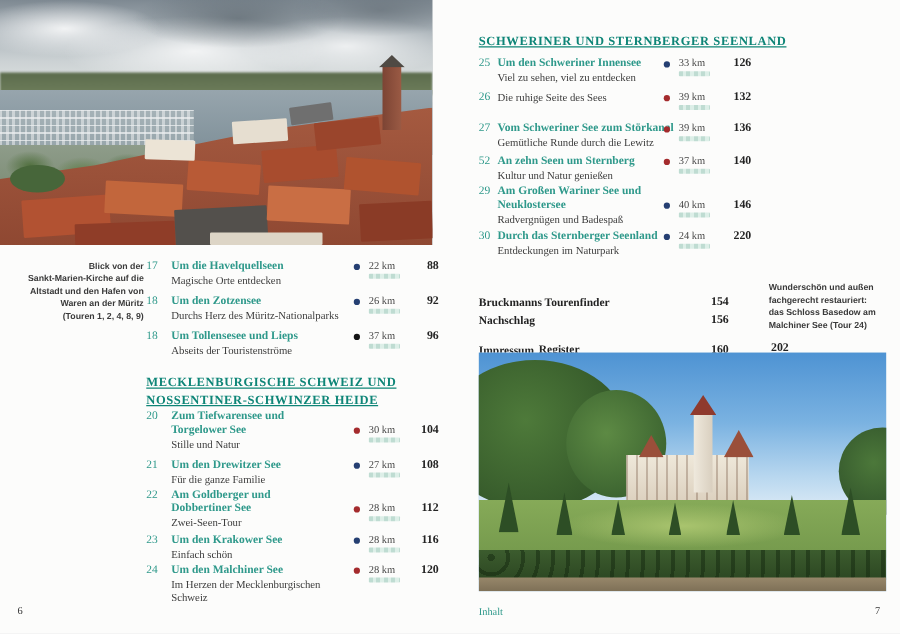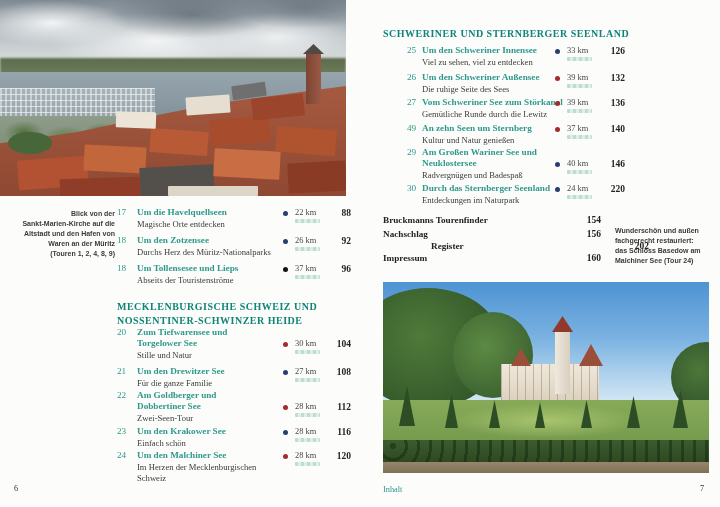--- a/index.html
+++ b/index.html
@@ -3,36 +3,36 @@
 <meta charset="utf-8">
 <style>
   html,body{margin:0;padding:0;background:#e9e9e9;}
   .canvas{position:relative;width:720px;height:507px;background:#fcfcfb;overflow:hidden;
           font-family:"Liberation Serif","DejaVu Serif",serif;
           --accent:#0e8577; --teal:#2f998b; --ink:#232323;}
   
   .row{position:absolute;width:234px;font-size:9.2px;line-height:11px;}
   .row .num{position:absolute;left:0;top:0;color:var(--teal);}
   .row .body{margin-left:20px;}
-  .rrow{width:218px;margin-left:24px;} .rrow .body{margin-left:15px;}
+  .rrow{width:218px;} .rrow .body{margin-left:15px;}
   .title div{color:var(--teal);font-weight:bold;}
   .sub{color:#3c3c3c;font-size:8.6px;line-height:10.5px;margin-top:.5px;}
   .meta{position:absolute;top:1px;height:18px;}
   .cl .meta{left:166px;width:68px;}
   .cr .meta{left:148px;width:70px;}
   .t2 .meta{top:12px;}
   .dot{position:absolute;left:0;top:3px;width:5px;height:5px;border-radius:50%;background:#333;}
   .kmw{position:absolute;left:12px;top:0;}
   .km{display:block;font-size:8.4px;color:#474747;line-height:9px;}
   .kmbar{display:block;width:25px;height:4px;margin-top:1.5px;border-radius:1px;
          background:repeating-linear-gradient(90deg,#bfdcd2 0 3px,#ddefe8 3px 6px);}
   .pg{position:absolute;right:0;top:0;font-weight:bold;font-size:9.5px;color:var(--ink);}
   .heading{position:absolute;color:var(--accent);font-weight:bold;font-size:10px;
-           line-height:14px;letter-spacing:.5px;}
-  .backrow{position:absolute;left:383px;width:218px;font-weight:bold;font-size:9.2px;color:var(--ink);}
+           line-height:14px;letter-spacing:.5px;text-decoration:underline;}
+  .backrow{position:absolute;left:383px;width:200px;font-weight:bold;font-size:9.2px;color:var(--ink);margin-top:22px;}
   .backrow .pg{top:0;}
   .caption{position:absolute;font-family:"Liberation Sans","DejaVu Sans",sans-serif;
            font-weight:bold;font-size:7px;line-height:10px;color:#3a3a3a;}
   .cap-right-align{text-align:right;}
   .footer{position:absolute;font-size:8.3px;color:#333;}
   .footer.inhalt{color:var(--teal);}
   
   .photo{position:absolute;overflow:hidden;}
   .ph-left{left:0;top:0;width:346px;height:196px;background:#aeb6ba;}
   .ph-left .sky{position:absolute;inset:0 0 58% 0;
@@ -299,23 +299,20 @@
           <span class="km">33 km</span>
           <span class="kmbar"></span>
         </span>
       <span class="pg">126</span>
     </div>
   </div>
 
   <div class="row rrow cr" style="left:383px;top:72px;">
     <span class="num">26</span>
     <div class="body">
-      <div class="title">
-          <div>Um den Schweriner Außensee</div>
-        </div>
       <div class="sub">Die ruhige Seite des Sees</div>
     </div>
     <div class="meta">
       <span class="dot" style="background: rgb(164, 43, 45);"></span>
       <span class="kmw">
           <span class="km">39 km</span>
           <span class="kmbar"></span>
         </span>
       <span class="pg">132</span>
     </div>
@@ -333,21 +330,21 @@
       <span class="dot" style="background: rgb(164, 43, 45);"></span>
       <span class="kmw">
           <span class="km">39 km</span>
           <span class="kmbar"></span>
         </span>
       <span class="pg">136</span>
     </div>
   </div>
 
   <div class="row rrow cr" style="left:383px;top:123px;">
-    <span class="num">49</span>
+    <span class="num">52</span>
     <div class="body">
       <div class="title">
           <div>An zehn Seen um Sternberg</div>
         </div>
       <div class="sub">Kultur und Natur genießen</div>
     </div>
     <div class="meta">
       <span class="dot" style="background: rgb(164, 43, 45);"></span>
       <span class="kmw">
           <span class="km">37 km</span>
@@ -395,21 +392,21 @@
   </div>
 
   <div class="backrow" style="top:215px;">
     <span>Bruckmanns Tourenfinder</span>
     <span class="pg">154</span>
   </div>
   <div class="backrow" style="top:229px;">
     <span>Nachschlag</span>
     <span class="pg">156</span>
   </div>
-  <div class="backrow" style="top:241px;padding-left:48px;">
+  <div class="backrow" style="top:252px;padding-left:48px;">
     <span>Register</span>
     <span class="pg">202</span>
   </div>
   <div class="backrow" style="top:253px;">
     <span>Impressum</span>
     <span class="pg">160</span>
   </div>
 
   <div class="caption" style="left:615px;top:226px;width:100px;">
     <div>Wunderschön und außen</div>

